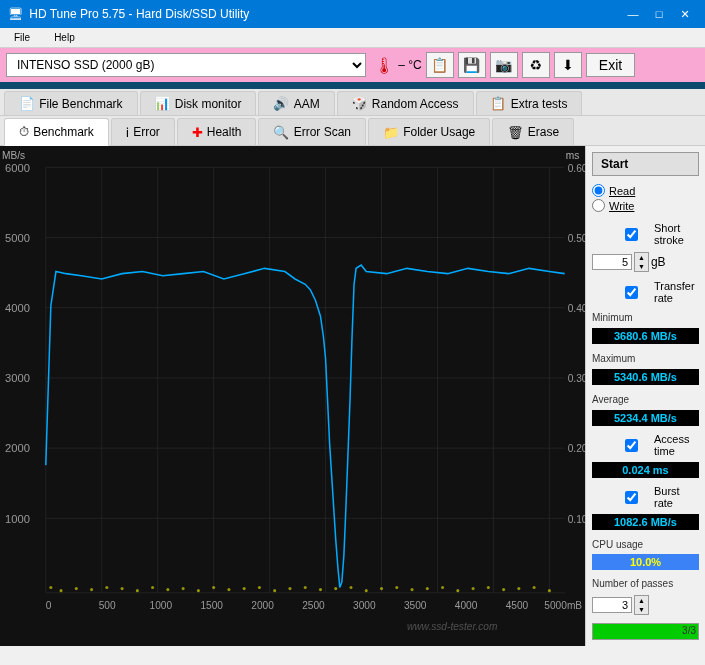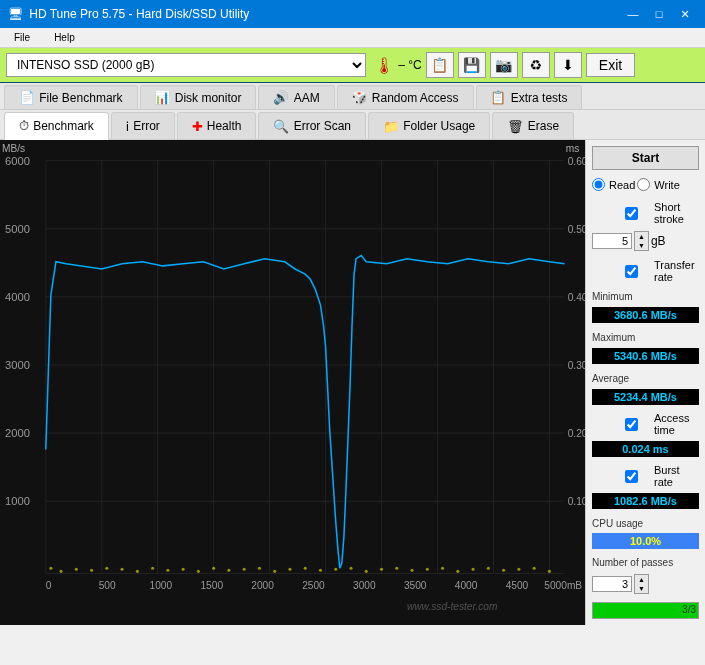--- a/index.html
+++ b/index.html
@@ -48,22 +48,22 @@
       display: flex;
       padding: 2px 6px;
       gap: 8px;
     }
     .menu-item {
       padding: 2px 8px;
       cursor: pointer;
       font-size: 10px;
     }
     .toolbar {
-      background: #bef264;
-      border-bottom: 1px solid #0c4a6e;
+      background: #f9a8d4;
+      border-bottom: 7px solid #0c4a6e;
       display: flex;
       align-items: center;
       padding: 4px 6px;
       gap: 8px;
     }
     .disk-select {
       flex: 1;
       padding: 3px 6px;
       border: 1px solid #999;
       background: white;
@@ -138,31 +138,32 @@
       padding: 6px;
       display: flex;
       flex-direction: column;
       gap: 4px;
       border-left: 1px solid #ccc;
     }
     .start-btn {
       background: #e0e0e0;
       border: 1px solid #999;
       padding: 4px 8px;
-      text-align: center;
+      text-align: left;
       cursor: pointer;
       font-size: 12px;
       font-weight: bold;
       margin-bottom: 4px;
     }
     .radio-group {
       display: flex;
-      flex-direction: row;
+      flex-direction: column;
       gap: 2px;
       margin-bottom: 4px;
+      text-decoration: underline;
     }
     .radio-row {
       display: flex;
       align-items: center;
       gap: 4px;
       font-size: 11px;
     }
     .checkbox-row {
       display: flex;
       align-items: center;

